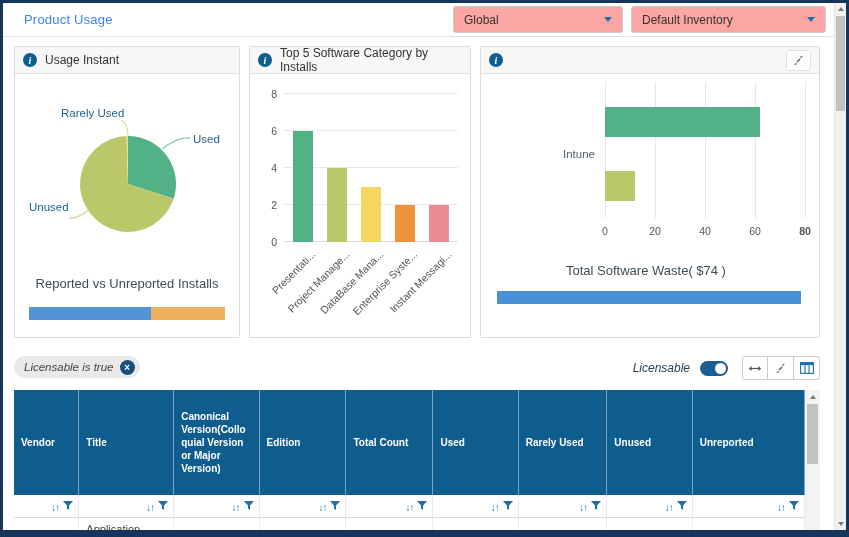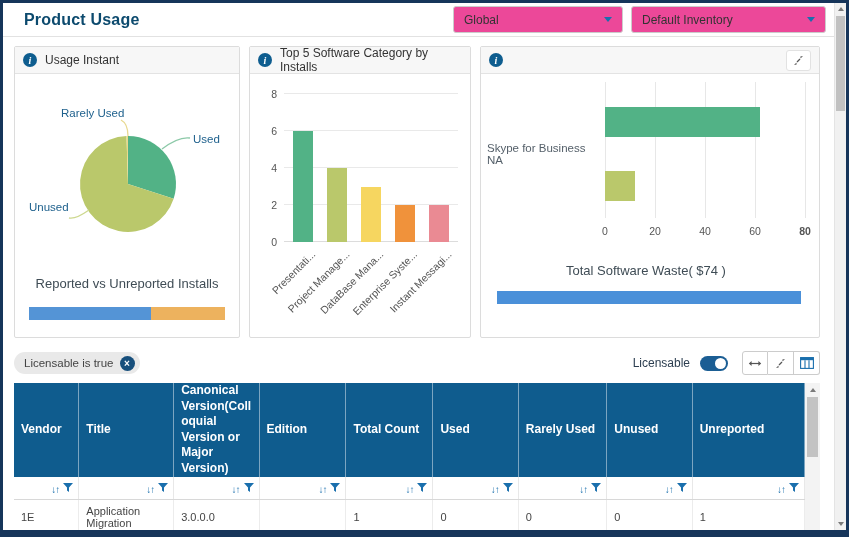--- a/index.html
+++ b/index.html
@@ -14,23 +14,23 @@
   .sb-btn { position:absolute; left:0; width:100%; height:12px; display:flex; align-items:center; justify-content:center; }
   .tri-up { width:0;height:0;border-left:3px solid transparent;border-right:3px solid transparent;border-bottom:4px solid #7a7a7a; }
   .tri-down { width:0;height:0;border-left:3px solid transparent;border-right:3px solid transparent;border-top:4px solid #7a7a7a; }
   .sb-thumb { position:absolute; left:1px; right:1px; top:13px; height:95px; background:#c1c1c1; }
 
   .main { position:absolute; left:0; top:0; right:12px; bottom:0; }
 
   
   .topbar { height:34px; display:flex; align-items:center; justify-content:space-between;
             padding:0 8px 0 21px; border-bottom:1px solid #e2e2e2; }
-  .page-title { font-size:16px; font-weight:bold; color:#0c4a6e; letter-spacing:.2px; }
+  .page-title { font-size:13px; font-weight:normal; color:#3b82f6; letter-spacing:.2px; }
   .topbar-controls { display:flex; gap:8px; }
-  .select { height:27px; border:1px solid #ccc; border-radius:3px; background:#ec4899;
+  .select { height:27px; border:1px solid #ccc; border-radius:3px; background:#fca5a5;
             display:flex; align-items:center; justify-content:space-between; padding:0 10px;
             font-size:12px; color:#333; cursor:pointer; }
   .sel-scope { width:170px; } .sel-inv { width:195px; }
   .chev { width:0;height:0;border-left:4px solid transparent;border-right:4px solid transparent;border-top:5px solid #1a6fad; }
 
   
   .content { padding:9px 14px 0 11px; }
   .charts-row { display:flex; gap:9px; }
   .panel { border:1px solid #dcdcdc; border-radius:2px; background:#fff; height:292px; }
   .p1 { width:226px; } .p2 { width:222px; } .p3 { flex:1; }
@@ -75,42 +75,42 @@
   .hbar { height:30px; }
   .saving-xaxis { display:flex; margin-top:7px; height:14px; }
   .saving-xaxis .spacer { width:118px; }
   .saving-xarea { flex:1; position:relative; }
   .xtick { position:absolute; transform:translateX(-50%); font-size:10.5px; color:#555; }
   .total-title { margin-top:24px; text-align:center; font-size:13px; color:#3f4c55; }
   .total-bar-wrap { margin:13px 4px 0 10px; }
   .total-bar { height:13px; }
 
   
-  .filter-row { margin-top:11px; height:28px; display:flex; align-items:center; justify-content:space-between; }
+  .filter-row { margin-top:18px; height:28px; display:flex; align-items:flex-start; justify-content:space-between;font-style:italic; }
   .chip { display:inline-flex; align-items:center; gap:6px; background:#e9e9e9; border-radius:12px;
           height:22px; padding:0 5px 0 10px; font-size:11.5px; color:#444; }
   .chip-close { width:15px; height:15px; border-radius:50%; background:#174f7c; color:#fff; font-size:10px;
                 line-height:15px; text-align:center; font-weight:bold; cursor:pointer; }
   .right-controls { display:flex; align-items:center; gap:10px; }
   .lic-label { font-size:12px; color:#2c3e50; }
   .toggle { width:28px; height:15px; border-radius:8px; background:#1b5e94; position:relative; cursor:pointer; }
   .knob { position:absolute; right:2px; top:2px; width:11px; height:11px; border-radius:50%; background:#fff; }
   .btn-group { display:flex; margin-left:4px; }
   .icon-btn { width:26px; height:24px; background:#fff; border:1px solid #ccc; display:flex;
               align-items:center; justify-content:center; cursor:pointer; }
   .icon-btn + .icon-btn { border-left:none; }
   .icon-btn:first-child { border-radius:3px 0 0 3px; } .icon-btn:last-child { border-radius:0 3px 3px 0; }
 
   
   .table-section { display:flex; align-items:flex-start; gap:13px; margin-top:6px; }
   .grid-wrap { flex:1; display:flex; }
   .table-holder { flex:1; }
   table { width:100%; border-collapse:collapse; table-layout:fixed; }
-  th { background:#0f5c8e; color:#fff; font-size:12px; font-weight:bold; text-align:left;
-       padding:0 7px; height:62px; vertical-align:middle; line-height:1.3;
+  th { background:#0f5c8e; color:#fff; font-size:10px; font-weight:bold; text-align:left;
+       padding:20px 7px; height:62px; vertical-align:middle; line-height:1.3;
        border-right:1px solid rgba(255,255,255,.45); word-wrap:break-word; }
   .th-sort td { height:18px; padding:2px 5px 2px 2px; text-align:right; white-space:nowrap;
                 border-right:1px solid #e8e8e8; border-bottom:1px solid #d8d8d8; }
   .sorticon { font-size:10px; font-weight:bold; color:#1a6fad; letter-spacing:-1px; margin-right:4px; cursor:pointer; }
   .funnel { cursor:pointer; }
   tbody td { font-size:11px; color:#444; padding:5px 7px; height:27px;
              border-right:1px solid #ececec; border-bottom:1px solid #e6e6e6; word-wrap:break-word; }
   .table-scrollbar { width:15px; background:#f3f3f3; position:relative; }
   .tsb-thumb { position:absolute; left:2px; right:2px; top:14px; height:60px; background:#c3c3c3; }
   .export-col { width:76px; padding-top:13px; }
@@ -220,21 +220,21 @@
                 <path d="M5 8L8 5" stroke="#555" stroke-width="1.3" fill="none"></path>
                 <path d="M2 11l2.6-.5L4.5 8.4z" fill="#555"></path>
                 <path d="M11 2l-2.6.5L8.5 4.6z" fill="#555"></path>
               </svg>
             </span>
           </div>
           <div class="panel-body">
             <div class="saving">
               <div class="saving-main">
                 <div class="saving-ylabels" id="saving-ylabels">
-                    <div>Skype for Business NA</div>
+                    <div>Intune</div>
                   </div>
                 <div class="saving-area" id="saving-area">
                     <div class="vgrid" style="left: 0%;"></div>
                     <div class="vgrid" style="left: 25%;"></div>
                     <div class="vgrid" style="left: 50%;"></div>
                     <div class="vgrid" style="left: 75%;"></div>
                     <div class="vgrid" style="left: 100%;"></div>
                     <div class="saving-bars">
                       <div class="saving-rowbar">
                         <div class="hbar" style="width: 77.5%; background: rgb(82, 178, 134);"></div>

